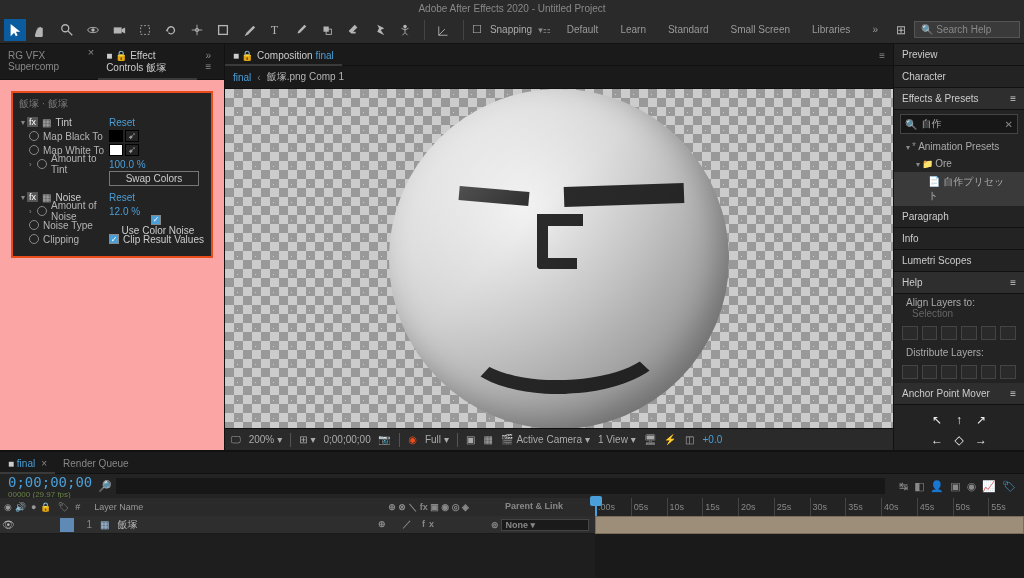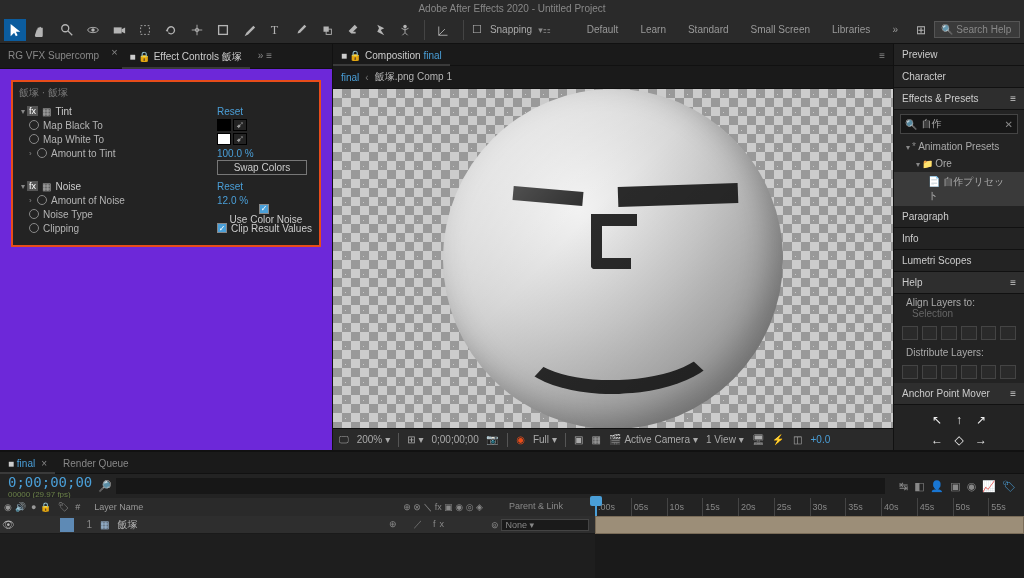--- a/index.html
+++ b/index.html
@@ -6,26 +6,26 @@
 body { font-family: "Segoe UI", Arial, sans-serif; font-size: 11px; color: #b4b4b4; background: #1e1e1e; width: 1024px; height: 578px; overflow: hidden; user-select: none; }
 .titlebar { height: 16px; background: #2a2a2a; display: flex; align-items: center; justify-content: center; color: #888; font-size: 10px; }
 .toolbar { height: 28px; background: #2a2a2a; display: flex; align-items: center; padding: 0 4px; border-bottom: 1px solid #111; gap: 4px; }
 .tool-icon { width: 22px; height: 22px; display: inline-flex; align-items: center; justify-content: center; color: #b4b4b4; cursor: pointer; }
 .tool-icon.sel { background: #0b5c9e; color: #fff; }
 .tool-icon svg { width: 14px; height: 14px; }
 .tool-sep { width: 1px; height: 20px; background: #444; margin: 0 4px; }
 .snap-lbl { font-size: 10px; color: #aaa; margin-left: 4px; }
 .workspace-tabs { margin-left: auto; display: flex; gap: 2px; }
 .ws-tab { padding: 4px 10px; font-size: 10px; color: #999; cursor: pointer; }
-.search-help { background: #3a3a3a; padding: 2px 6px; font-size: 10px; color: #888; width: 86px; border: 1px solid #555; }
+.search-help { background: #3a3a3a; padding: 2px 6px; font-size: 10px; color: #888; width: 106px; border: 1px solid #555; }
 .search-help::before { content: "🔍 "; }
 .ws-settings { margin: 0 4px; font-size: 12px; }
 
 .main { display: flex; height: calc(100% - 16px - 28px - 128px); }
-.left-panel { width: 332px; background: #6d28d9; display: flex; flex-direction: column; }
+.left-panel { width: 224px; background: #fca5a5; display: flex; flex-direction: column; }
 .center-panel { flex: 1; background: #232323; display: flex; flex-direction: column; border-left: 1px solid #111; border-right: 1px solid #111; }
 .right-panel { width: 130px; background: #232323; display: flex; flex-direction: column; }
 
 .panel-tabs { display: flex; background: #1a1a1a; border-bottom: 1px solid #111; padding-top: 2px; }
 .ptab { padding: 4px 8px; font-size: 10px; color: #888; cursor: pointer; position: relative; }
 .ptab.active { color: #ccc; }
 .ptab.active::after { content: ""; position: absolute; bottom: -1px; left: 0; right: 0; height: 2px; background: #3a3a3a; }
 .ptab-x { color: #888; padding: 0 4px; }
 .ptab .bc { color: #4a9fd8; }
 
@@ -106,21 +106,21 @@
 .playhead { position:absolute; left: 0; top: 0; bottom: 0; width: 2px; background: #4a9fd8; }
 .playhead::before { content:""; position:absolute; top: -2px; left: -5px; width: 12px; height: 10px; background:#4a9fd8; border-radius: 2px; }
 .tl-rows { flex:1; display:flex; }
 .tl-rows-left { width: 595px; }
 .tl-rows-right { flex:1; background:#1a1a1a; position: relative; }
 .layer-row { height: 18px; display:flex; align-items:center; background:#2e2e2e; border-bottom: 1px solid #1a1a1a; font-size: 10px; padding-left: 2px; gap: 4px; }
 .layer-row .eye { width: 12px; }
 .layer-row .n { width: 14px; text-align:right; color:#888; }
 .lcolor { width: 14px; height: 14px; background: #5e8ab5; }
 .track { position:absolute; top:0; left:0; right:0; height:18px; background: #9c8e78; border: 1px solid #7a6c58; }
-.switch-cols { margin-left: auto; display:flex; gap: 4px; padding-right: 6px; font-size: 9px; color:#888; }
+.switch-cols { margin-left: auto; display:flex; gap: 14px; padding-right: 6px; font-size: 9px; color:#888;font-weight:bold; }
 .parent-col { width: 98px; display:flex; align-items:center; gap:2px; }
 .parent-sel { background:#1a1a1a; border:1px solid #444; padding: 0 4px; font-size: 9px; flex:1; }
 </style>
 </head>
 <body>
 
 <div class="titlebar">Adobe After Effects 2020 - Untitled Project</div>
 
 <div class="toolbar">
   <span class="tool-icon sel">

